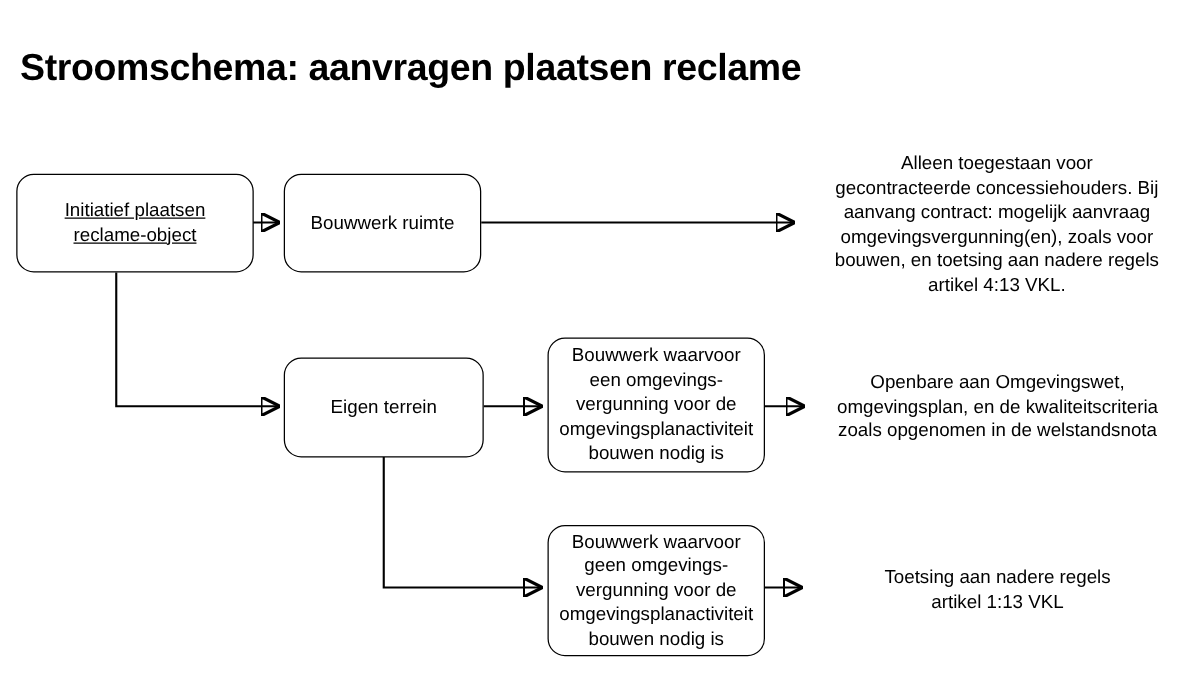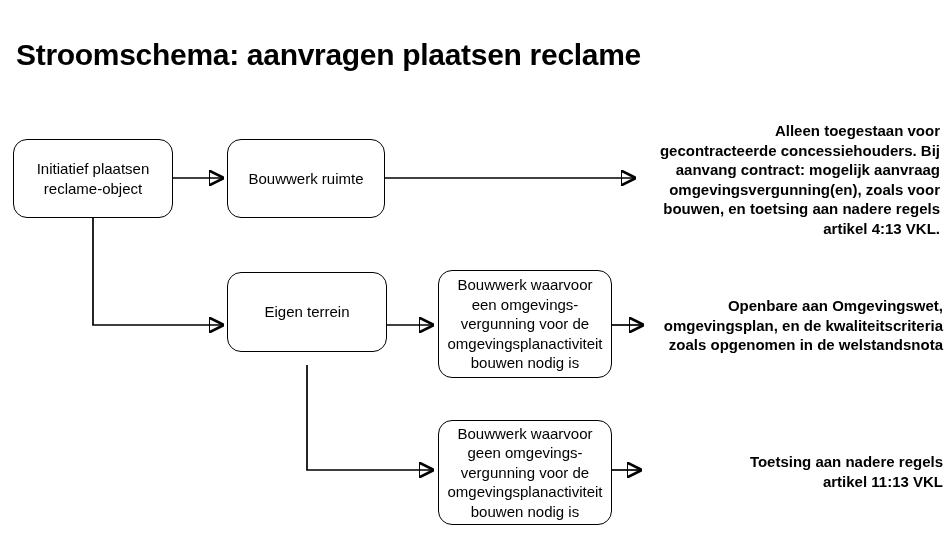--- a/index.html
+++ b/index.html
@@ -53,27 +53,26 @@
     font-size: 15px;
     line-height: 1.3;
     white-space: pre-line;
     padding: 2px;
   }
   .annotation {
     position: absolute;
     font-size: 15px;
     line-height: 1.3;
     white-space: pre-line;
-    text-align: right;
-    font-weight: bold;
+    text-align: center;
   }
   
-  #node-initiatief      { left: 13px;  top: 139px; width: 160px; height: 79px;  }
+  #node-initiatief      { left: 13px;  top: 139px; width: 190px; height: 79px; text-decoration: underline;  }
   #node-openbare-ruimte { left: 227px; top: 139px; width: 158px; height: 79px;  }
-  #node-eigen-terrein   { left: 227px; top: 272px; width: 160px; height: 80px;  }
+  #node-eigen-terrein   { left: 227px; top: 286px; width: 160px; height: 80px;  }
   #node-vergunningplichtig { left: 438px; top: 270px; width: 174px; height: 108px; }
   #node-vergunningvrij     { left: 438px; top: 420px; width: 174px; height: 105px; }
   
   #annotation-openbare-ruimte    { left: 655px; top: 121px; width: 285px; }
   #annotation-vergunningplichtig { left: 653px; top: 296px; width: 290px; }
   #annotation-vergunningvrij     { left: 653px; top: 452px; width: 290px; }
 </style>
 </head>
 <body>
 
@@ -120,15 +119,15 @@
 aanvang contract: mogelijk aanvraag
 omgevingsvergunning(en), zoals voor
 bouwen, en toetsing aan nadere regels
 artikel 4:13 VKL.</div>
 
   <div class="annotation" id="annotation-vergunningplichtig">Openbare aan Omgevingswet,
 omgevingsplan, en de kwaliteitscriteria
 zoals opgenomen in de welstandsnota</div>
 
   <div class="annotation" id="annotation-vergunningvrij">Toetsing aan nadere regels
-artikel 11:13 VKL</div>
+artikel 1:13 VKL</div>
 
 </div>
 
 </body></html>

